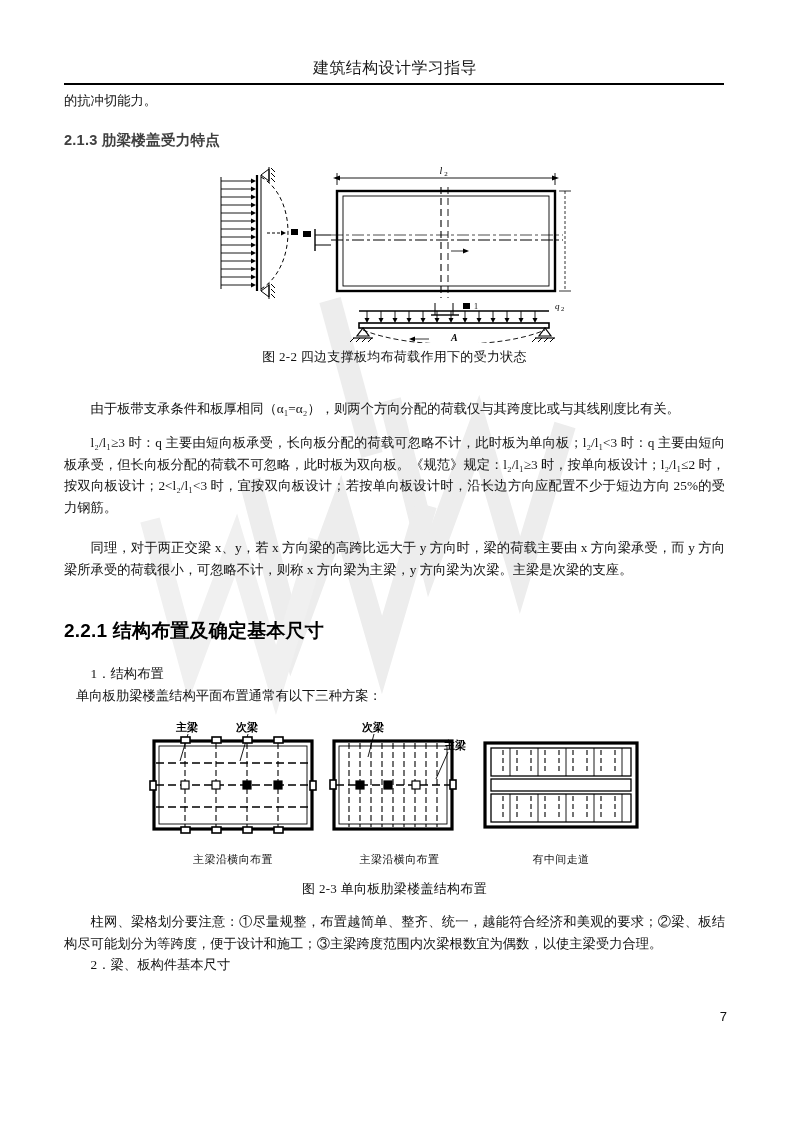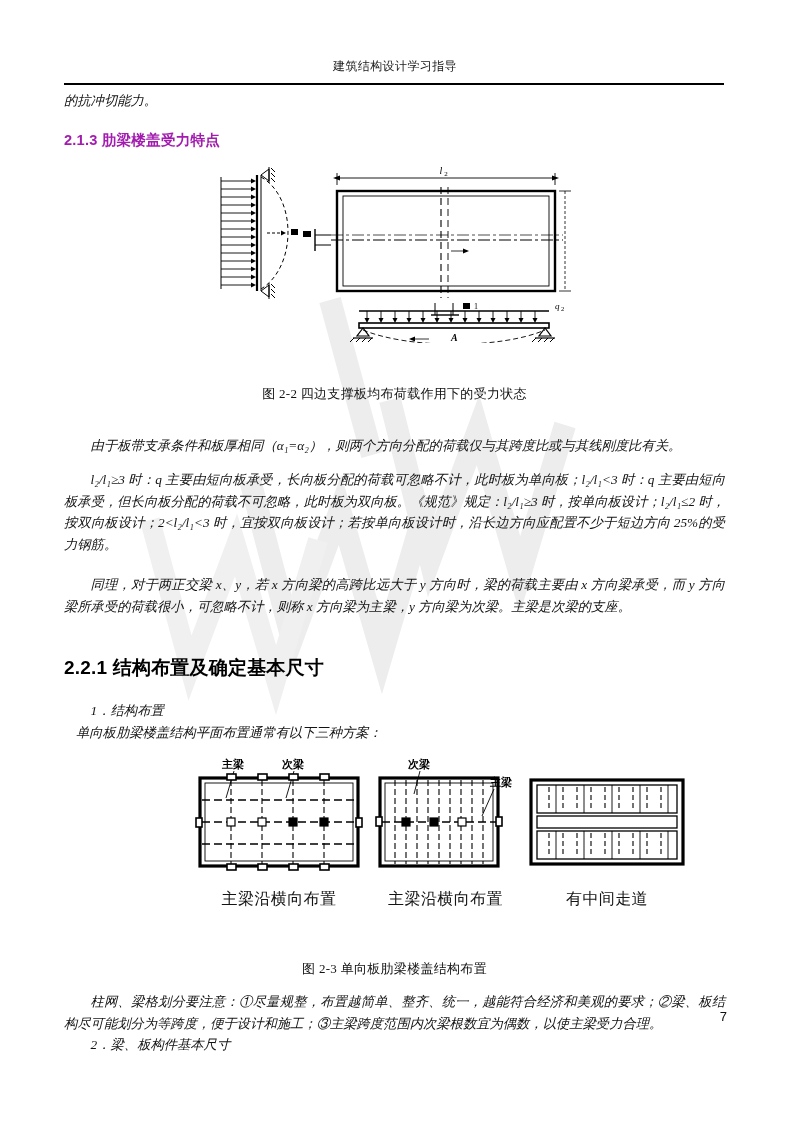--- a/index.html
+++ b/index.html
@@ -28,21 +28,21 @@
     z-index: 0;
   }
 
   
   .header {
     position: absolute;
     left: 65px;
     top: 58px;
     width: 660px;
     text-align: center;
-    font-size: 12px;
+    font-size: 16px;
     letter-spacing: 0.4px;
     color: #1a1a1a;
     z-index: 2;
   }
   .header-rule {
     position: absolute;
     left: 64px;
     top: 83px;
     width: 660px;
     height: 1.6px;
@@ -60,72 +60,70 @@
   }
 
   p.body {
     margin: 0 0 0 0;
     font-size: 13.3px;
     line-height: 21.5px;
     text-align: justify;
     text-justify: inter-ideograph;
     color: #121212;
     text-indent: 2em;
-    font-style: italic;
   }
   p.noindent { text-indent: 0; }
   .gap-m { height: 13px; }
   .gap-l { height: 19px; }
 
   h2.sec {
     margin: 0;
     font-size: 14.6px;
     font-weight: bold;
-    color: #a21caf;
+    color: #404040;
     letter-spacing: 0.2px;
     font-family: "Liberation Sans", "DejaVu Sans", sans-serif;
   }
   h3.sub {
     margin: 0;
     font-size: 19px;
     font-weight: bold;
     color: #000;
     letter-spacing: 0.2px;
     font-family: "Liberation Sans", "DejaVu Sans", sans-serif;
   }
 
   .caption {
     text-align: center;
     font-size: 13px;
     color: #111;
     letter-spacing: 0.3px;
-    margin-top: 37px;
   }
 
   
   .fig22-wrap {
     position: relative;
     height: 185px;
     width: 661px;
   }
   .fig22 { position: absolute; left: 155px; top: 0; }
 
   
   .fig23-row {
     display: flex;
-    justify-content: flex-end;
+    justify-content: center;
     align-items: flex-start;
     padding: 0 34px 0 34px;
     box-sizing: border-box;
     width: 661px;
   }
   .fig23-cell { text-align: center; }
   .fig23-cap {
     margin-top: 7px;
-    font-size: 16px;
+    font-size: 11px;
     color: #141414;
     letter-spacing: 0.4px;
   }
 
   
   .pageno {
     position: absolute;
     right: 66px;
     top: 1009px;
     font-size: 13px;

